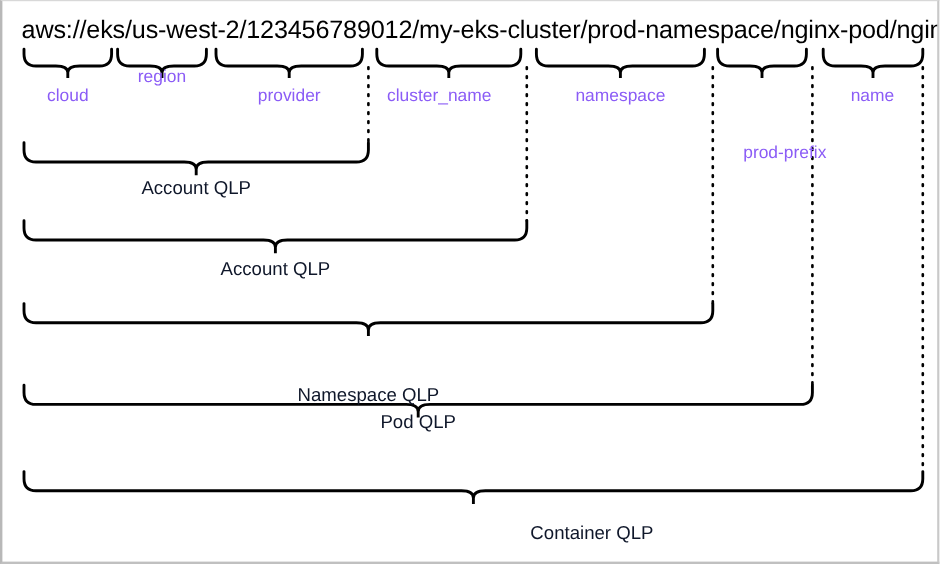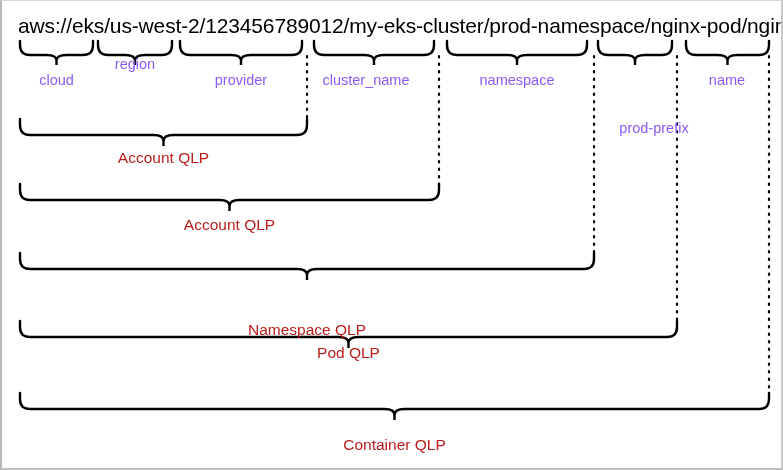--- a/index.html
+++ b/index.html
@@ -41,21 +41,21 @@
     position: absolute;
     text-align: center;
     font-size: 14.5px;
     line-height: 18px;
     color: #8b5cf6;
   }
   .qlp-label {
     position: absolute;
     text-align: center;
     font-size: 15.5px;
-    color: #b91c1c;
+    color: #0f172a;
     white-space: nowrap;
   }
 </style>
 </head>
 <body>
 
 <div id="canvas">
 
   <div class="urn">aws://eks/us-west-2/123456789012/my-eks-cluster/prod-namespace/nginx-pod/nginx-app</div>
 
@@ -107,16 +107,16 @@
       <div class="seg-label" style="left: 671.5px; top: 70px; width: 107px;">
         <div>name</div>
       </div>
     </div>
 
   <div id="qlp-labels">
       <div class="qlp-label" style="left: 11.5px; top: 148px; width: 300px;">Account QLP</div>
       <div class="qlp-label" style="left: 77.5px; top: 215px; width: 300px;">Account QLP</div>
       <div class="qlp-label" style="left: 155px; top: 284px; width: 300px; margin-top: 36px;">Namespace QLP</div>
       <div class="qlp-label" style="left: 196.5px; top: 343px; width: 300px;">Pod QLP</div>
-      <div class="qlp-label" style="left: 242.5px; top: 435px; width: 300px;">Container QLP</div>
+      <div class="qlp-label" style="left: 242.5px; top: 435px; width: 300px; text-align: right;">Container QLP</div>
     </div>
 
 </div>
 
 </body></html>

